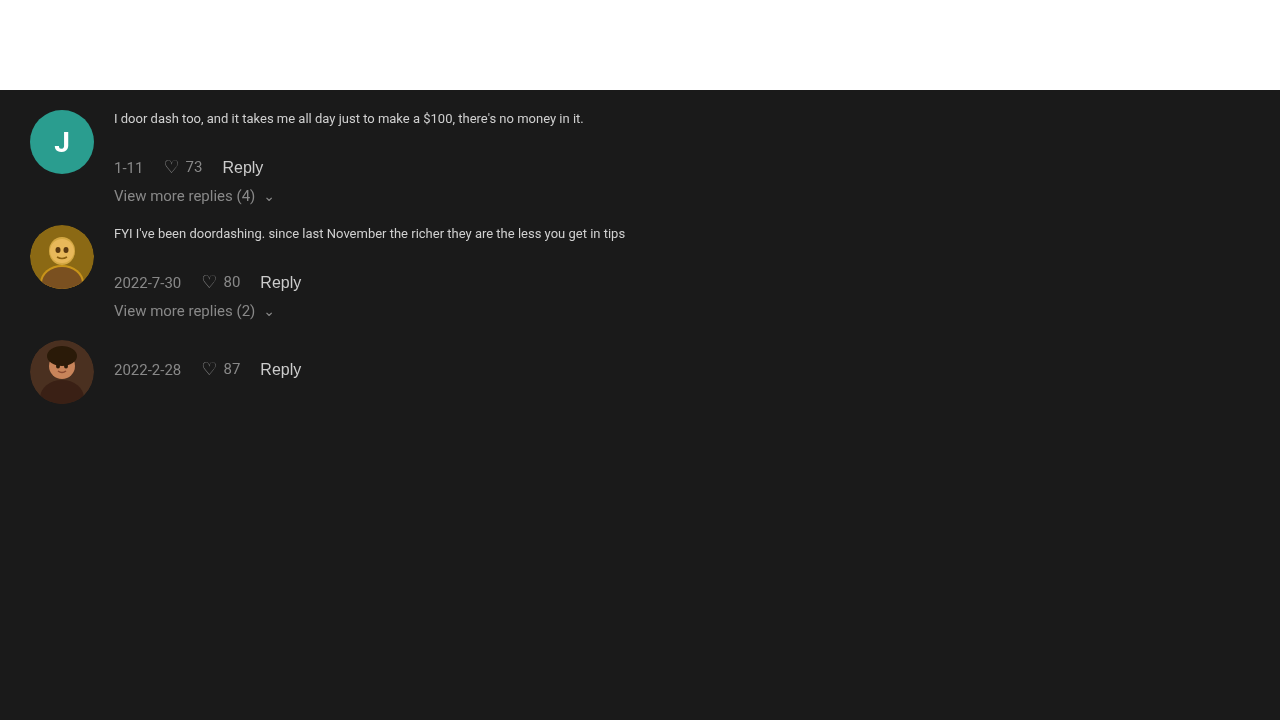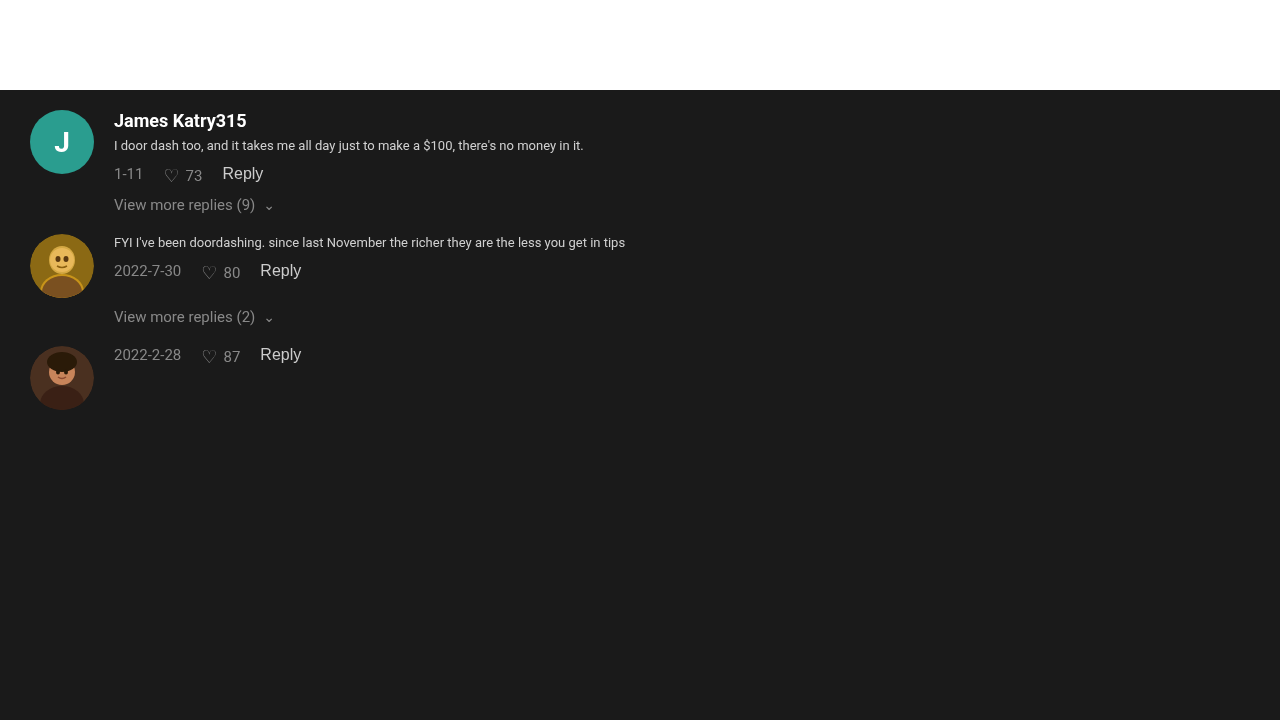--- a/index.html
+++ b/index.html
@@ -66,21 +66,21 @@
 
     .comment-text {
       font-size: 13px;
       color: #d0d0d0;
       line-height: 1.4;
       margin-bottom: 10px;
     }
 
     .comment-meta {
       display: flex;
-      align-items: flex-start;
+      align-items: flex-end;
       gap: 20px;
       color: #888888;
       font-size: 15px;
     }
 
     .comment-date {
       color: #888888;
     }
 
     .like-section {
@@ -96,20 +96,21 @@
     }
 
     .reply-btn {
       background: none;
       border: none;
       color: #cccccc;
       font-size: 16px;
       font-weight: 500;
       cursor: pointer;
       padding: 0;
+      margin-top: 21px;
     }
 
     .view-replies {
       display: flex;
       align-items: center;
       gap: 8px;
       margin-left: 84px;
       margin-bottom: 20px;
       margin-top: 8px;
       color: #888888;
@@ -127,35 +128,34 @@
 
 <div class="top-bar"></div>
 
 <div class="comments-section">
 
   <div class="comment-item">
     <div class="avatar avatar-j">
       <span>J</span>
     </div>
     <div class="comment-content">
-      <div class="comment-username">James Katry315</div>
       <div class="comment-text">I door dash too, and it takes me all day just to make a $100, there's no money in it.</div>
       <div class="comment-meta">
         <span class="comment-date">1-11</span>
         <span class="like-section">
           <span class="heart-icon">♡</span>
           <span>73</span>
         </span>
         <button class="reply-btn">Reply</button>
       </div>
     </div>
   </div>
 
   <div class="view-replies">
-    <span>View more replies (9)</span>
+    <span>View more replies (4)</span>
     <span class="chevron-down">⌄</span>
   </div>
 
   <div class="comment-item">
     <div class="avatar">
       <svg width="64" height="64" viewBox="0 0 64 64" xmlns="http://www.w3.org/2000/svg">
         <circle cx="32" cy="32" r="32" fill="#8b6914"></circle>
         <ellipse cx="32" cy="26" rx="13" ry="14" fill="#d4a843"></ellipse>
         <ellipse cx="32" cy="58" rx="22" ry="18" fill="#c8941a"></ellipse>
         <circle cx="32" cy="26" r="12" fill="#e8b85a"></circle>

